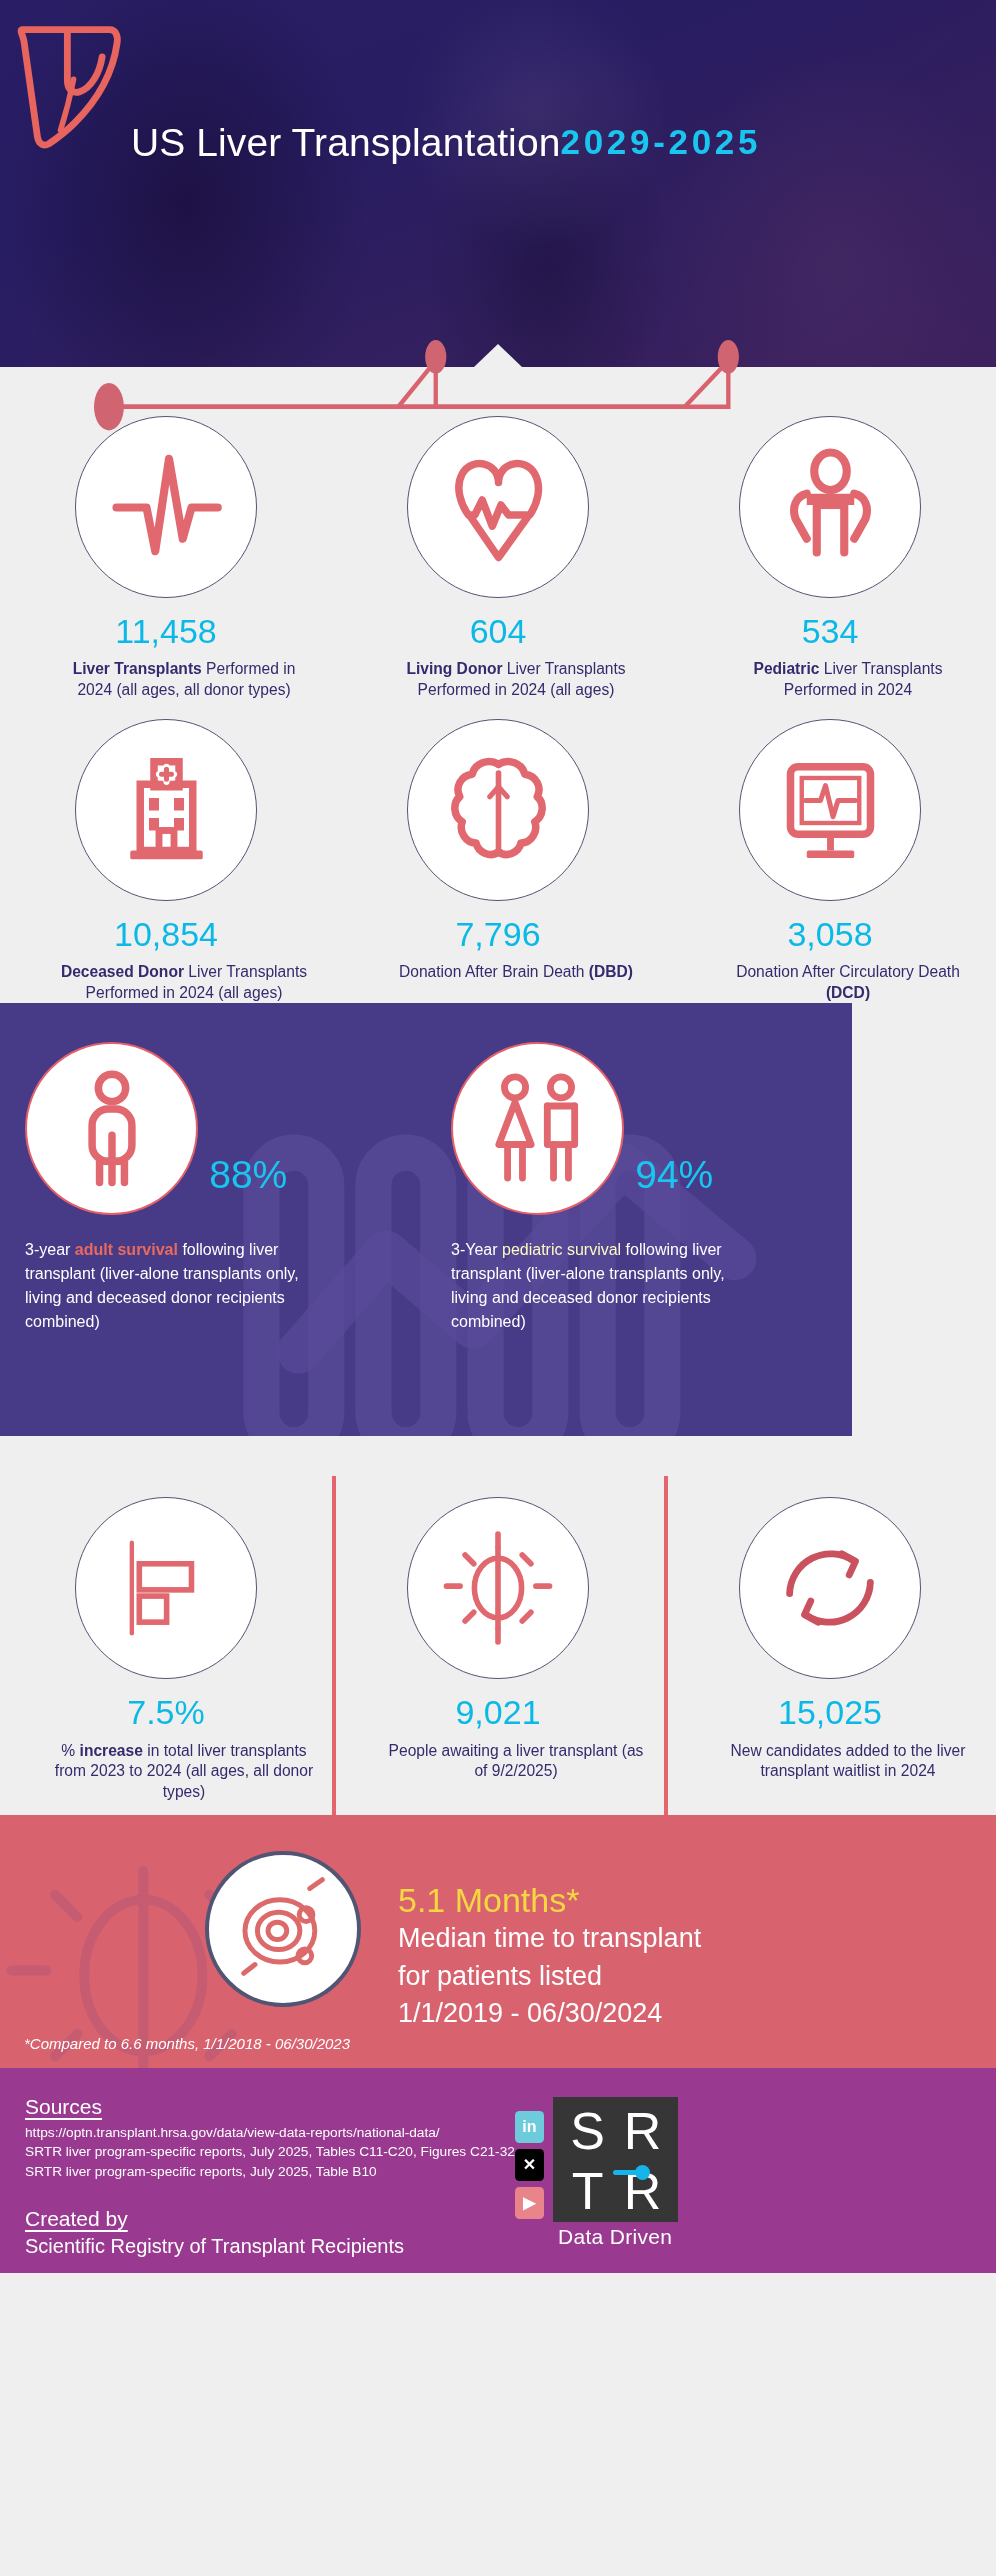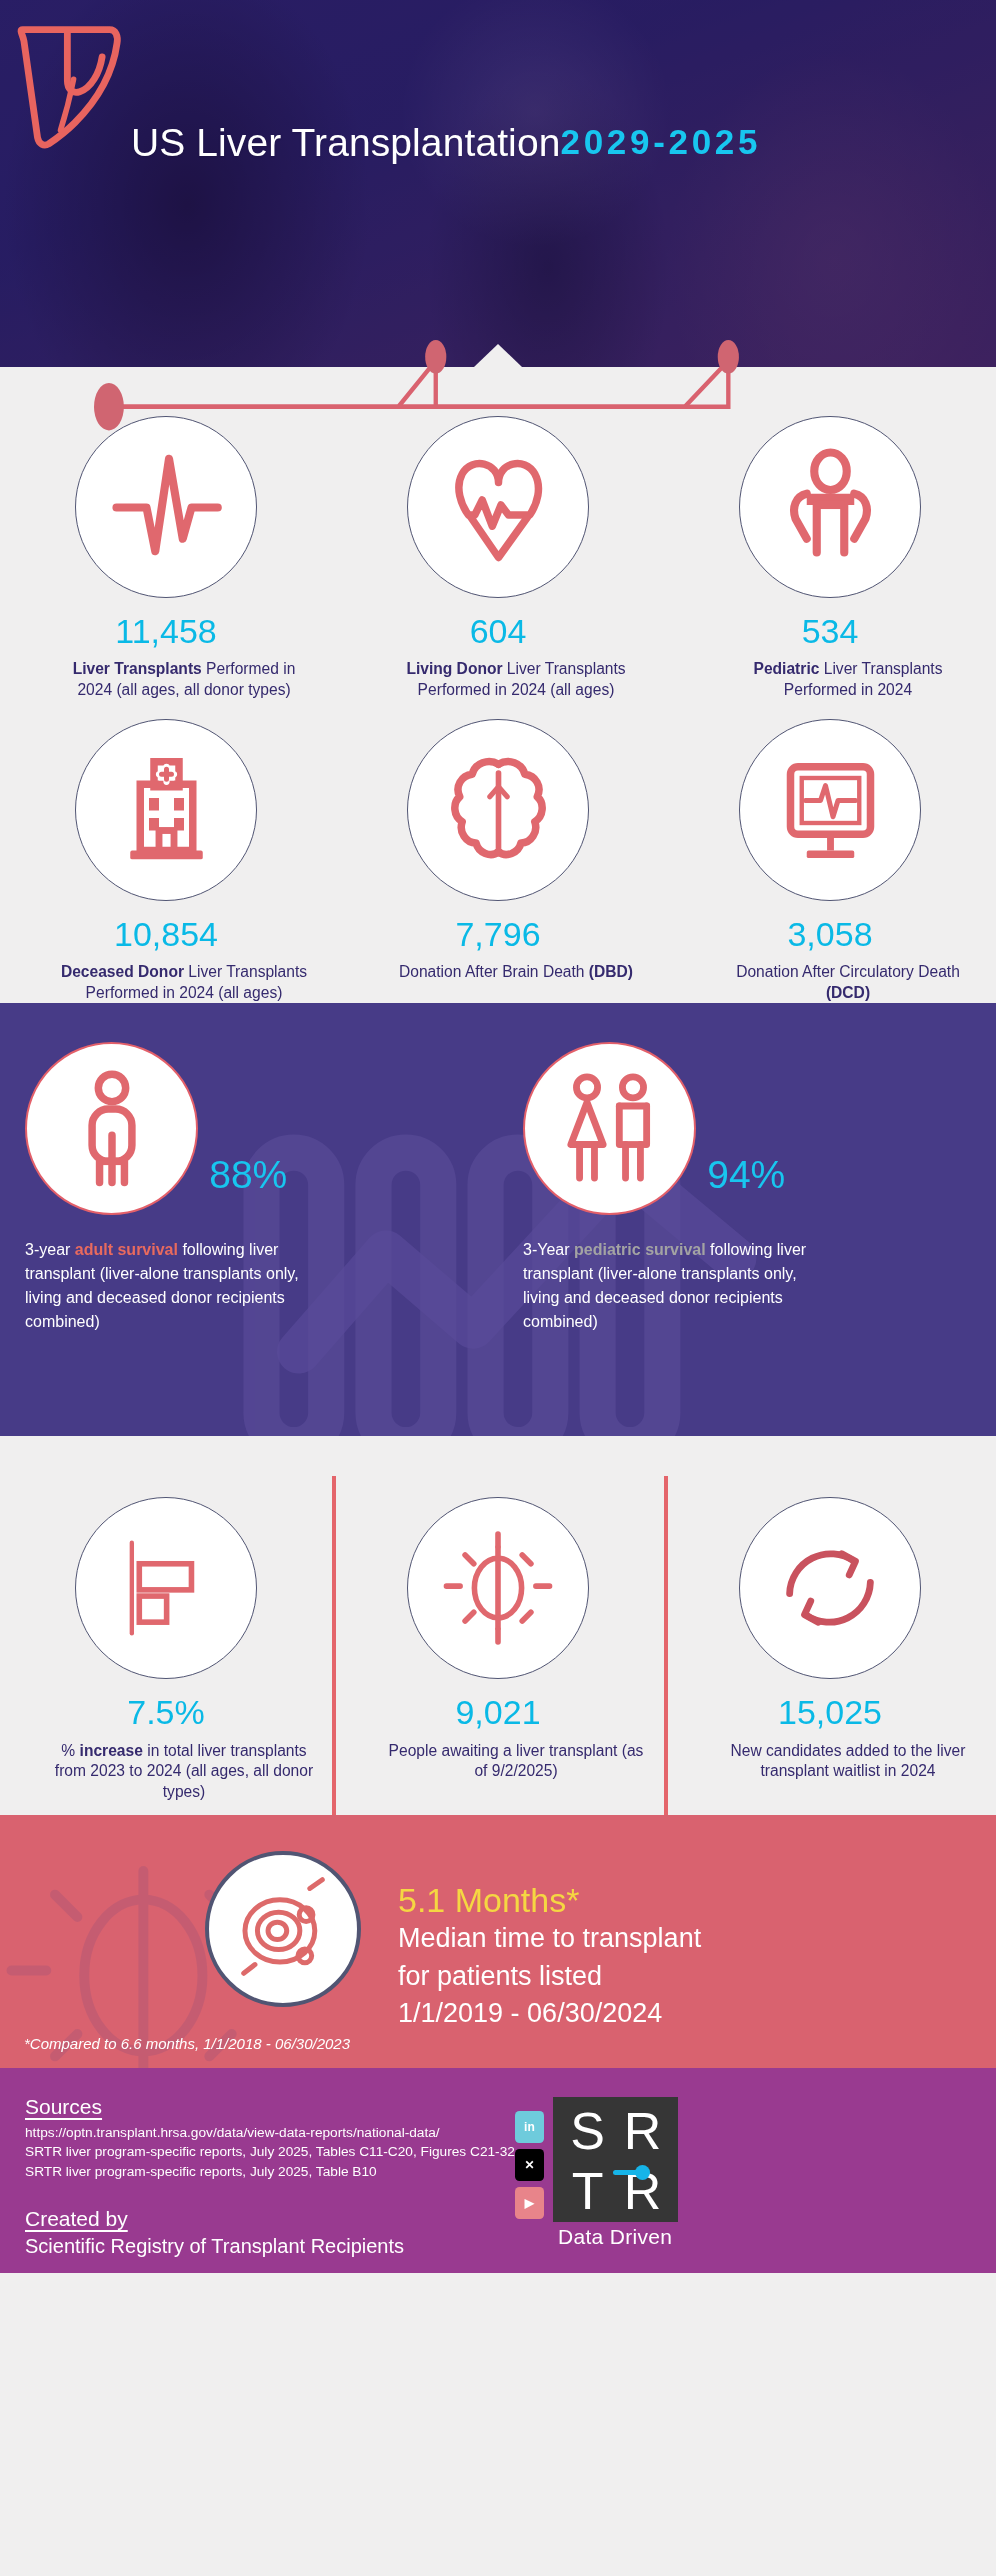--- a/index.html
+++ b/index.html
@@ -110,21 +110,21 @@
 
   .row1 { padding-top: 49px; }
   .row2 { padding-top: 18.7px; }
 
   
   .connector { position: absolute; left: 0; top: 0; pointer-events: none; }
 
   
   .survival {
     position: relative;
-    width: 996px;
+    width: 852px;
     height: 433px;
     background: #473b87;
     overflow: hidden;
   }
   .survival-watermark {
     position: absolute; left: 0; top: 0;
     opacity: 1;
   }
   .survival-grid {
     position: relative; z-index: 3;
@@ -154,21 +154,21 @@
     line-height: 1;
   }
   .survival-text {
     color: #ffffff;
     font-size: 16px;
     line-height: 1.5;
     margin-top: 22.4px;
     max-width: 311px;
   }
   .hl-adult { color: #e86a5e; font-weight: 700; }
-  .hl-ped { color: #a3a3a3; font-weight: 700; }
+  .hl-ped { color: #fef9c3; font-weight: 400; }
 
   
   .stats-block--dividers .stat-col + .stat-col::before {
     content: "";
     position: absolute;
     left: 0; top: -21px;
     width: 3.7px; height: 415px;
     background: #e4656b;
   }
   .row3 { padding-top: 61px; padding-bottom: 12.5px; position: relative; }
@@ -251,21 +251,21 @@
     gap: 8.7px;
     padding-top: 2.5px;
     padding-right: 10px;
   }
   .social-stack { display: flex; flex-direction: column; gap: 6.2px; padding-top: 13.7px; }
   .social-badge {
     width: 29px; height: 32px;
     border-radius: 4.4px;
     display: flex; align-items: center; justify-content: center;
     color: #ffffff;
-    font-size: 12px;
+    font-size: 16px;
     font-weight: 700;
     line-height: 1;
   }
   .social-badge--li { background: #6ecbdc; }
   .social-badge--x  { background: #000000; }
   .social-badge--yt { background: #e8848a; }
   .srtr-wrap { display: flex; flex-direction: column; align-items: center; }
   .srtr-mark {
     width: 125px; height: 125px;
     background: #363636;

